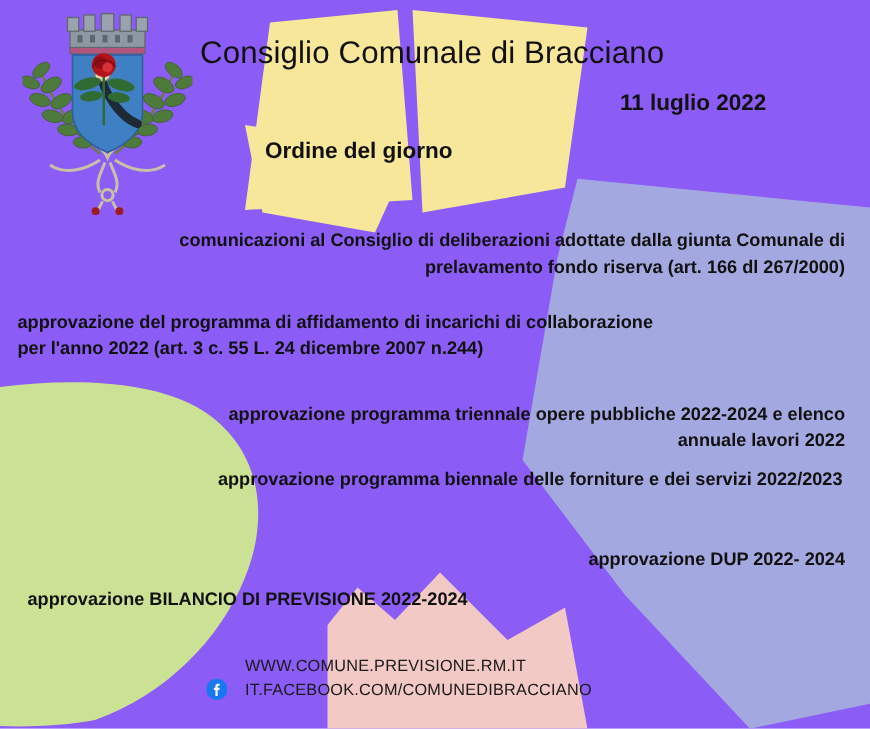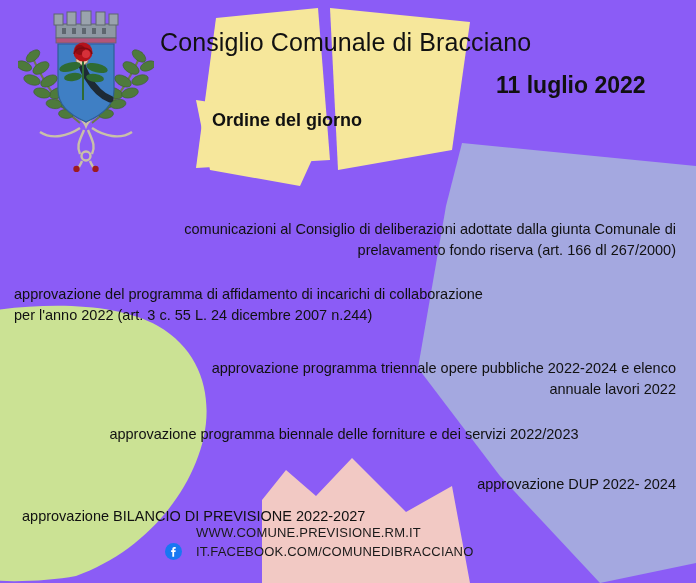--- a/index.html
+++ b/index.html
@@ -51,45 +51,44 @@
   #title {
     left: 160px;
     top: 28px;
     font-size: 25px;
     font-weight: 400;
     letter-spacing: 0.1px;
   }
   #date {
     left: 496px;
     top: 72px;
-    font-size: 23px;
+    font-size: 18px;
     font-weight: bold;
   }
   #subtitle {
     left: 212px;
     top: 110px;
     font-size: 18px;
     font-weight: bold;
   }
   .item {
     position: absolute;
     font-size: 14.5px;
-    font-weight: normal;
+    font-weight: bold;
     color: #111111;
     line-height: 21px;
-    margin-top: 36px;
   }
   .item .ln { display: block; white-space: nowrap; }
 
   #item1 { left: 0px;  top: 183px; width: 676px; }
   #item1 .ln { text-align: right; }
   #item2 { left: 14px; top: 248px; width: 660px; text-align: left; }
   #item3 { left: 0px;  top: 322px; width: 676px; }
   #item3 .ln { text-align: right; }
-  #item4 { left: 14px; top: 388px; width: 660px; text-align: center; }
+  #item4 { left: 14px; top: 374px; width: 660px; text-align: right; }
   #item5 { left: 0px;  top: 438px; width: 676px; text-align: right; }
   #item6 { left: 22px; top: 470px; width: 660px; text-align: left; }
 
   
   .footer {
     position: absolute;
     left: 196px;
     top: 523px;
     z-index: 5;
     font-size: 13px;
@@ -245,21 +244,21 @@
 
     <div class="item" id="item4">
       <span class="ln">approvazione programma biennale delle forniture e dei servizi 2022/2023</span>
     </div>
 
     <div class="item" id="item5">
       <span class="ln">approvazione DUP 2022- 2024</span>
     </div>
 
     <div class="item" id="item6">
-      <span class="ln">approvazione BILANCIO DI PREVISIONE 2022-2027</span>
+      <span class="ln">approvazione BILANCIO DI PREVISIONE 2022-2024</span>
     </div>
 
     <div class="footer">
 
       <div class="frow">
         <span class="fico blank"></span>
         <span class="furl">WWW.COMUNE.PREVISIONE.RM.IT</span>
       </div>
 
       <div class="frow">

